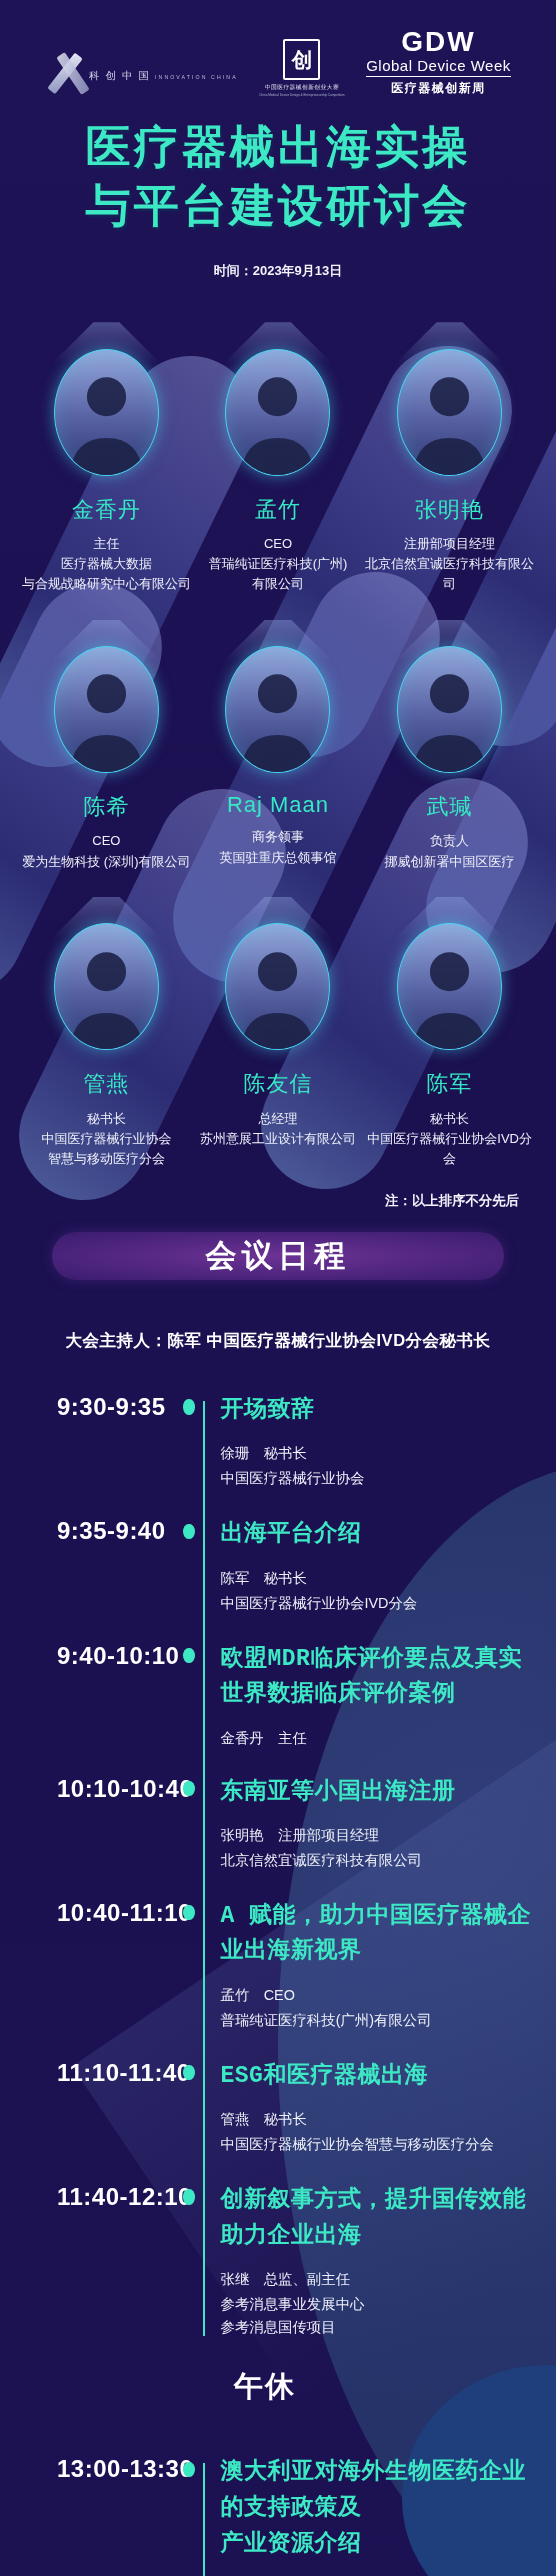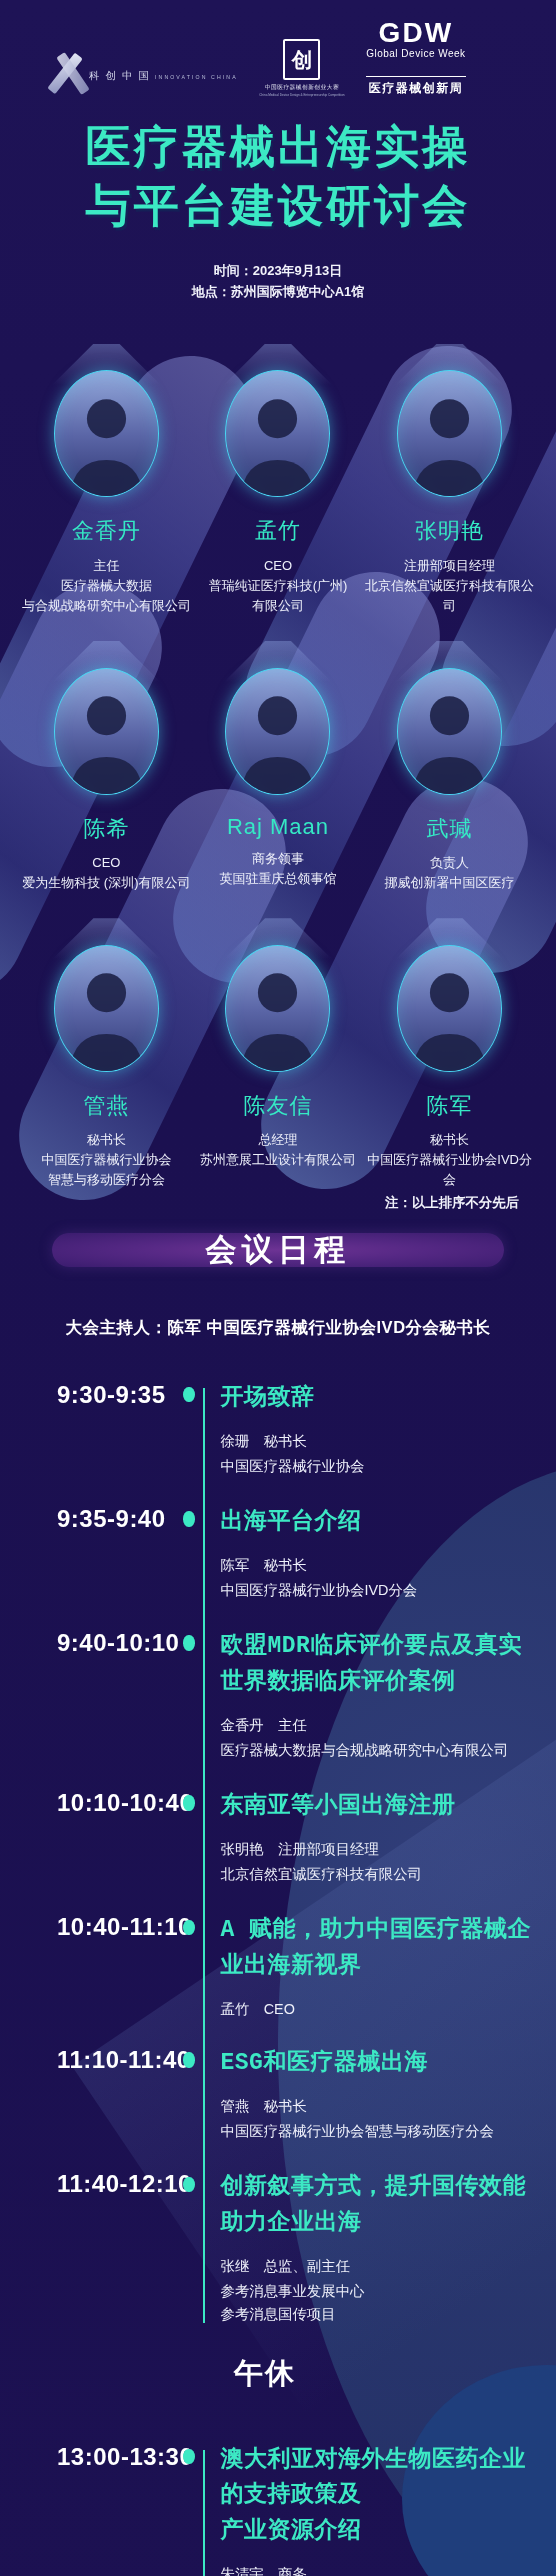--- a/index.html
+++ b/index.html
@@ -41,21 +41,21 @@
   .logo1 .mark .b1{width:10.3px;height:45px;left:11.3px;top:-4.1px;transform:rotate(38deg);border-radius:2.1px;}
   .logo1 .mark .b2{width:10.3px;height:45px;left:18.5px;top:-4.1px;transform:rotate(-34deg);border-radius:2.1px;opacity:.85;}
   .logo1 .t{font-size:10.3px;letter-spacing:6.2px;color:#d7daee;}
   .logo1 .s{font-size:5.2px;letter-spacing:2.1px;color:#b9bed9;margin-top:1.5px;}
   .logo2{display:flex;flex-direction:column;align-items:center;color:#e8eaf6;}
   .logo2 .door{width:33px;height:37px;border:2.1px solid #fff;border-radius:2.1px;display:flex;align-items:center;justify-content:center;font-size:20.6px;font-weight:bold;color:#fff;margin-bottom:3.6px;}
   .logo2 .t{font-size:5.7px;letter-spacing:0.5px;}
   .logo2 .s{font-size:3.1px;color:#aab0cf;margin-top:1px;}
   .logo3{display:flex;flex-direction:column;align-items:center;color:#fff;}
   .logo3 .gdw{font-size:28px;font-weight:bold;letter-spacing:2.1px;line-height:1;}
-  .logo3 .en{font-size:10px;letter-spacing:0.5px;margin-top:1px;padding-bottom:17px;border-bottom:1px solid #fff;}
+  .logo3 .en{font-size:15px;letter-spacing:0.5px;margin-top:1px;padding-bottom:2px;border-bottom:1px solid #fff;}
   .logo3 .cn{font-size:12px;font-weight:bold;letter-spacing:1.5px;margin-top:3.1px;}
 
   
   .title{margin-top:20px;text-align:center;color:#3ce9c4;font-weight:900;
     font-size:45px;line-height:1.32;letter-spacing:3.1px;
     text-shadow:2.1px 2.6px 0 rgba(12,48,92,.45);}
   .meta{margin-top:24px;text-align:center;font-size:13px;line-height:1.65;color:#f2f3fb;font-weight:bold;}
 
   
   .speakers{margin-top:41px;display:grid;grid-template-columns:repeat(3,1fr);row-gap:25px;padding:0 20.6px;}
@@ -65,24 +65,24 @@
     clip-path:polygon(38% 0,62% 0,100% 100%,0 100%);}
   .photo{width:103px;height:125px;border-radius:50%;position:relative;flex:none;
     border:1.5px solid #49d6f2;
     box-shadow:0 0 14.4px rgba(73,214,242,.5), inset 0 0 17.5px rgba(73,214,242,.22);
     background:linear-gradient(180deg,#93a9dc 0%,#5a65a6 52%,#2d3572 100%);
     overflow:hidden;}
   .photo svg{position:absolute;left:0;top:9.3px;width:100%;height:100%;opacity:.9;}
   .sp-name{margin-top:19px;font-size:22px;font-weight:400;color:#35e9c5;letter-spacing:1px;}
   .sp-info{margin-top:9.3px;font-size:13px;line-height:1.55;color:#eef0fa;}
 
-  .order-note{margin-top:3px;padding-right:37px;text-align:right;font-size:13.4px;color:#f2f3fb;font-weight:bold;}
+  .order-note{margin-top:23px;padding-right:37px;text-align:right;font-size:13.4px;color:#f2f3fb;font-weight:bold;}
 
   
-  .banner{margin:21.6px 52px 0 52px;height:34px;border-radius:25px;
+  .banner{margin:21.6px 52px 0 52px;height:48px;border-radius:25px;
     background:radial-gradient(ellipse at 50% 50%,#6d3394 0%,#552884 45%,#3a1c6e 100%);
     box-shadow:0 0 12.4px rgba(110,60,160,.35);
     display:flex;align-items:center;justify-content:center;
     font-size:31px;font-weight:900;letter-spacing:5.2px;color:#fff;}
   .host{margin-top:50px;text-align:center;font-size:16.5px;font-weight:bold;color:#fff;letter-spacing:0.5px;}
 
   
   .agenda-block{position:relative;margin-top:26px;padding:15.5px 0 5.2px 57px;}
   .agenda-block .vline{position:absolute;left:203px;top:23px;bottom:13.4px;width:1.5px;background:#3ce9c4;}
   .agenda-item{display:grid;grid-template-columns:116px 31px auto;margin-bottom:27px;}
@@ -137,21 +137,20 @@
       </div>
     </div>
 
     <div class="title">
       <div>医疗器械出海实操</div>
       <div>与平台建设研讨会</div>
     </div>
 
     <div class="meta">
       <div>时间：2023年9月13日</div>
-      <div>地点：苏州国际博览中心A1馆</div>
     </div>
 
     <div class="speakers">
 
       <div class="card">
         <div class="cone"></div>
         <div class="photo">
             <svg viewBox="0 0 100 120">
               <circle cx="50" cy="36" r="19" fill="#1d2248"></circle>
               <path d="M14 120 Q14 76 50 76 Q86 76 86 120 Z" fill="#1d2248"></path>
@@ -339,23 +338,20 @@
         <div class="agenda-time">9:40-10:10</div>
         <div class="dotcol">
             <div class="dot"></div>
           </div>
         <div class="agenda-body">
           <div class="agenda-topic">
               <div>欧盟MDR临床评价要点及真实</div>
               <div>世界数据临床评价案例</div>
             </div>
           <div class="agenda-speaker">金香丹　主任</div>
-          <div class="agenda-org">
-              <div>医疗器械大数据与合规战略研究中心有限公司</div>
-            </div>
         </div>
       </div>
 
       <div class="agenda-item">
         <div class="agenda-time">10:10-10:40</div>
         <div class="dotcol">
             <div class="dot"></div>
           </div>
         <div class="agenda-body">
           <div class="agenda-topic">
@@ -371,20 +367,23 @@
       <div class="agenda-item">
         <div class="agenda-time">10:40-11:10</div>
         <div class="dotcol">
             <div class="dot"></div>
           </div>
         <div class="agenda-body">
           <div class="agenda-topic">
               <div>A 赋能，助力中国医疗器械企业出海新视界</div>
             </div>
           <div class="agenda-speaker">孟竹　CEO</div>
+          <div class="agenda-org">
+              <div>普瑞纯证医疗科技(广州)有限公司</div>
+            </div>
         </div>
       </div>
 
       <div class="agenda-item">
         <div class="agenda-time">11:10-11:40</div>
         <div class="dotcol">
             <div class="dot"></div>
           </div>
         <div class="agenda-body">
           <div class="agenda-topic">

